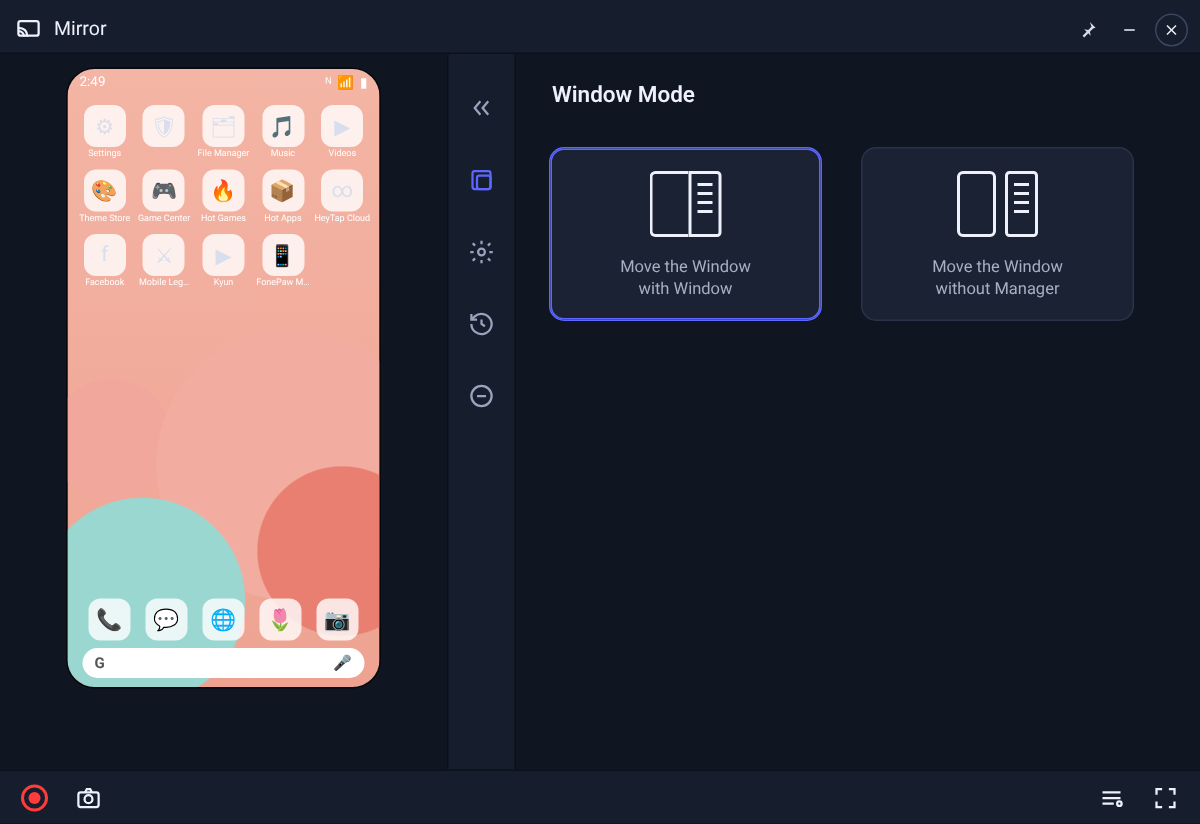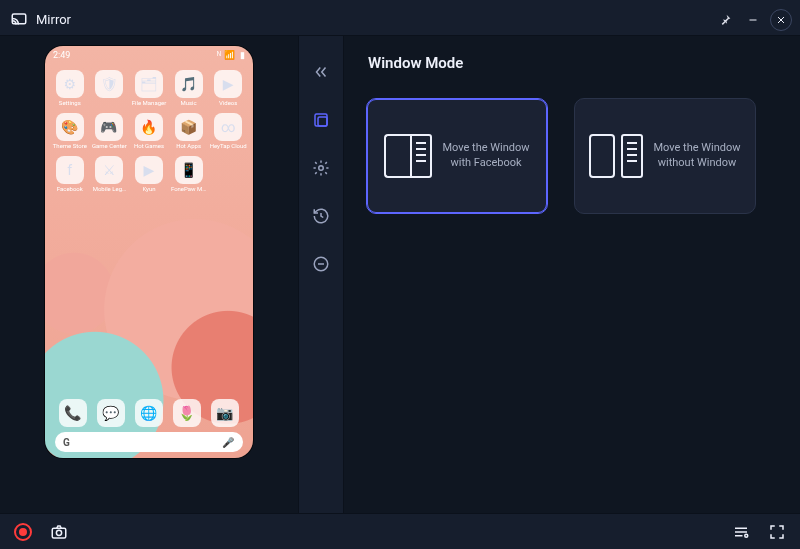--- a/index.html
+++ b/index.html
@@ -115,21 +115,21 @@
 
   
   .main{
     flex:1;padding:18px 22px;background:var(--bg);
   }
   .main h2{margin:0 0 26px 2px;font-size:15px;font-weight:600;color:var(--white);}
   .cards{display:flex;gap:26px;}
   .card{
     width:182px;height:116px;border-radius:10px;border:1px solid var(--border);
     background:var(--panel-2);
-    display:flex;align-items:center;justify-content:center;
+    display:flex;flex-direction:column;align-items:center;justify-content:center;
     gap:10px;cursor:pointer;
   }
   .card.selected{border-color:var(--accent);box-shadow:0 0 0 1px var(--accent) inset;}
   .card .illus{height:50px;display:flex;align-items:center;gap:6px;}
   .card .cap{font-size:11px;line-height:1.35;text-align:center;color:var(--muted);}
   .illus .ph{width:26px;height:44px;border:2px solid var(--white);border-radius:4px;position:relative;}
   .illus .side{width:22px;height:44px;border:2px solid var(--white);border-radius:3px;position:relative;}
   .illus .side::before{content:"";position:absolute;left:4px;right:4px;top:6px;height:2px;background:var(--white);box-shadow:0 6px 0 0 var(--white),0 12px 0 0 var(--white),0 18px 0 0 var(--white);}
   .illus.split{display:flex;gap:0;}
   .illus.split .ph{border-right:none;border-radius:4px 0 0 4px;}
@@ -306,30 +306,30 @@
 
   <div class="main">
     <h2>Window Mode</h2>
     <div class="cards">
       <div class="card selected">
         <div class="illus split">
           <div class="ph"></div>
             <div class="side"></div>
         </div>
         <div class="cap">
-          <span>Move the Window</span><br><span>with Facebook</span>
+          <span>Move the Window</span><br><span>with Window</span>
         </div>
       </div>
       <div class="card">
         <div class="illus">
           <div class="ph"></div>
             <div class="side"></div>
         </div>
         <div class="cap">
-          <span>Move the Window</span><br><span>without Window</span>
+          <span>Move the Window</span><br><span>without Manager</span>
         </div>
       </div>
     </div>
   </div>
 
 </div>
 
 <div class="bottombar">
   <span class="bb-btn">
     <span class="record"></span>

